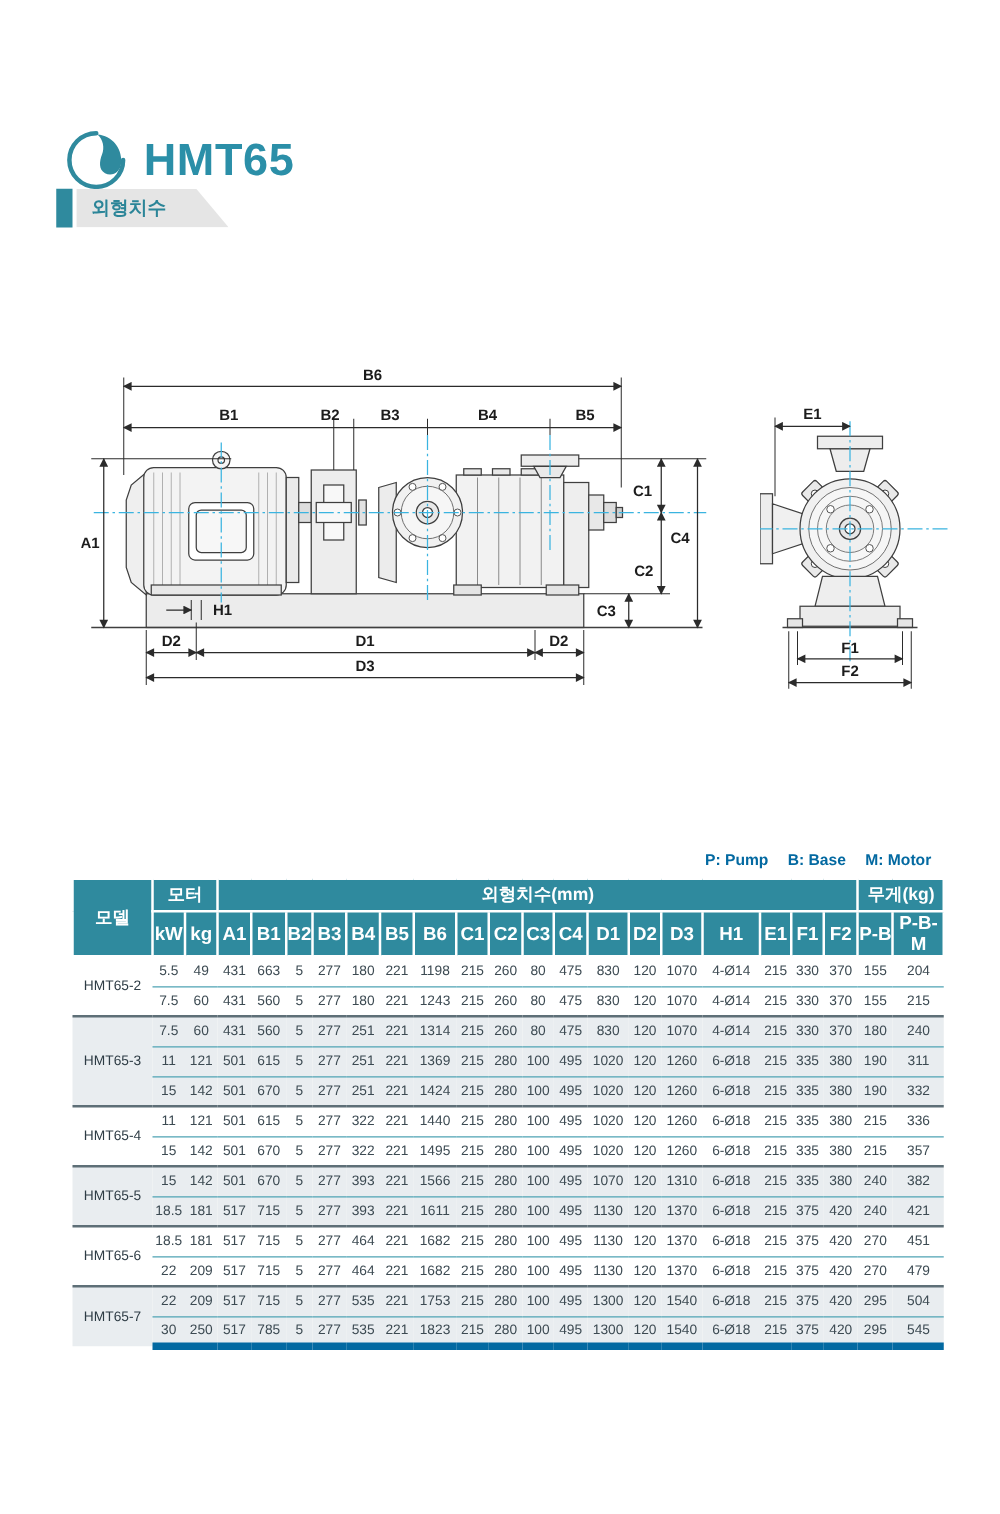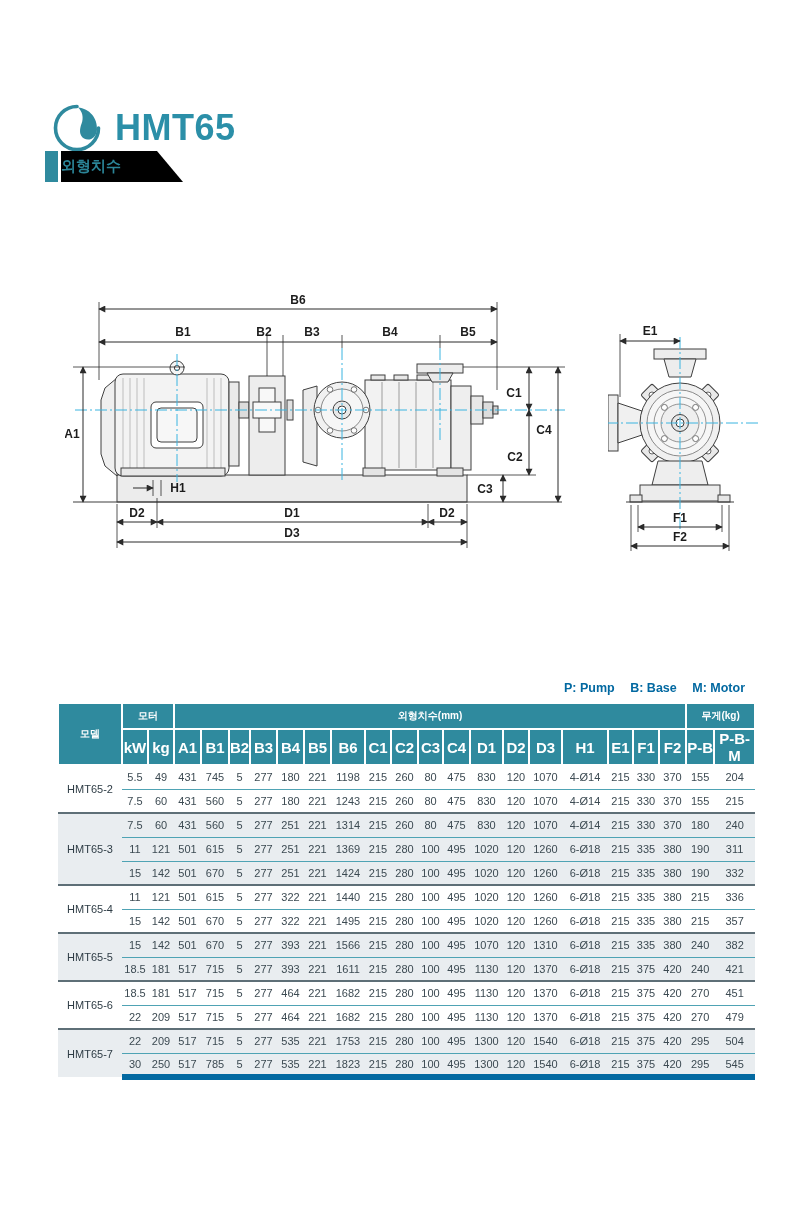--- a/index.html
+++ b/index.html
@@ -8,38 +8,38 @@
   .page { position:relative; width:800px; height:1211px; background:#fff; overflow:hidden; }
 
   
   .brand { position:absolute; left:53px; top:104px; display:flex; align-items:center; gap:14px; }
   .brand .logo { width:48px; height:48px; }
   .brand h1 { font-size:36px; font-weight:bold; color:#2b8fa8; letter-spacing:0.5px; }
 
   
   .section-banner { position:absolute; left:45px; top:151px; display:flex; align-items:stretch; height:31px; }
   .section-banner .bar { width:13px; background:#2f8a9e; margin-right:3px; }
-  .section-banner .banner { width:122px; background:#000000; clip-path:polygon(0 0, calc(100% - 26px) 0, 100% 100%, 0 100%); display:flex; align-items:center; }
+  .section-banner .banner { width:122px; background:#e5e5e5; clip-path:polygon(0 0, calc(100% - 26px) 0, 100% 100%, 0 100%); display:flex; align-items:center; padding-left:12px; }
   .section-banner .banner span { color:#2b8598; font-weight:bold; font-size:15px; }
 
   
   .drawing { position:absolute; left:0; top:288px; width:800px; height:300px; }
   .drawing svg text { font-family:"Liberation Sans", sans-serif; font-weight:bold; font-size:12px; fill:#1c1c1c; }
   .drawing .main-view { position:absolute; left:65px; top:2px; }
   .drawing .end-view  { position:absolute; left:608px; top:25px; }
 
   
   .legend { position:absolute; left:57px; top:681px; width:688px; text-align:right; color:#0369a1; font-weight:bold; font-size:12.5px; }
   .legend span { margin-left:12px; }
 
   
   .tablewrap { position:absolute; left:57px; top:702px; width:690px; }
   table { border-collapse:collapse; table-layout:fixed; width:690px; font-size:11px; color:#3c4a52; }
   thead th { background:#2f8a9e; color:#fff; font-weight:bold; border:2px solid #fff; font-size:15px; height:26px; padding:0; }
-  thead tr.groups th { font-size:10px; }
+  thead tr.groups th { font-size:14px; }
   tbody td { height:24px; text-align:center; padding:0 1px; background:#fff; }
   tbody td.model { font-weight:normal; color:#2e3c45; font-size:11px; }
   tbody tr.inner td { border-top:1px solid #4fa3b4; }
   tbody tr.group-start td { border-top:2px solid #5e6f77; }
   tbody tr.first-group td { border-top:none; }
   tbody tr.stripe td { background:#e9edf0; }
   tbody tr.last td { border-bottom:6px solid #0369a1; }
 </style>
 </head>
 <body>
@@ -319,21 +319,21 @@
             <th>P-B</th>
             <th>P-B-M</th>
           </tr>
       </thead>
       <tbody id="table-body">
           <tr class="group-start first-group">
             <td rowspan="2" class="model">HMT65-2</td>
             <td>5.5</td>
             <td>49</td>
             <td>431</td>
-            <td>745</td>
+            <td>663</td>
             <td>5</td>
             <td>277</td>
             <td>180</td>
             <td>221</td>
             <td>1198</td>
             <td>215</td>
             <td>260</td>
             <td>80</td>
             <td>475</td>
             <td>830</td>

